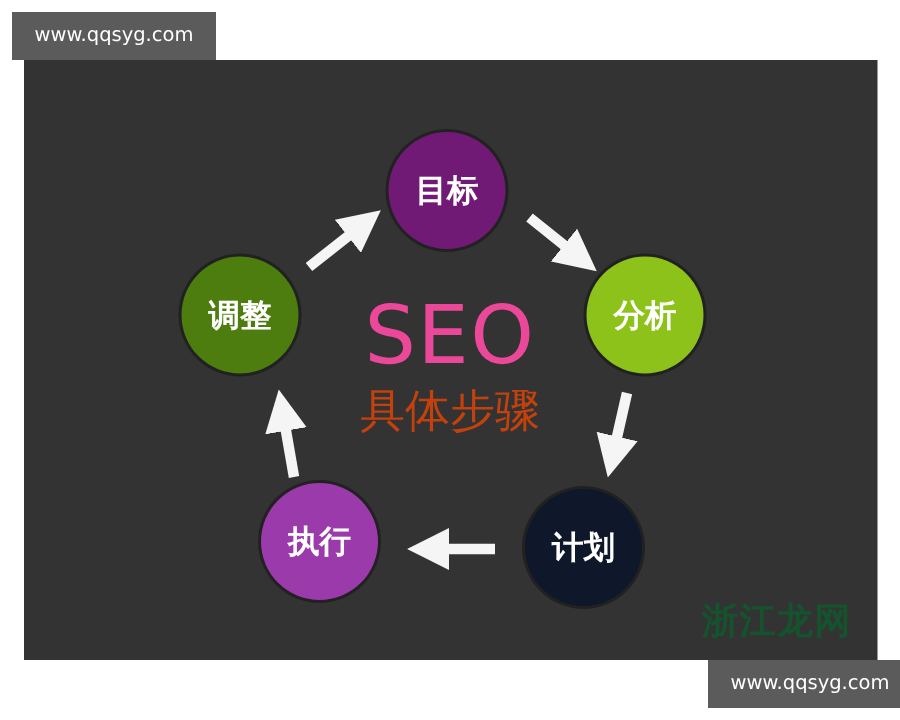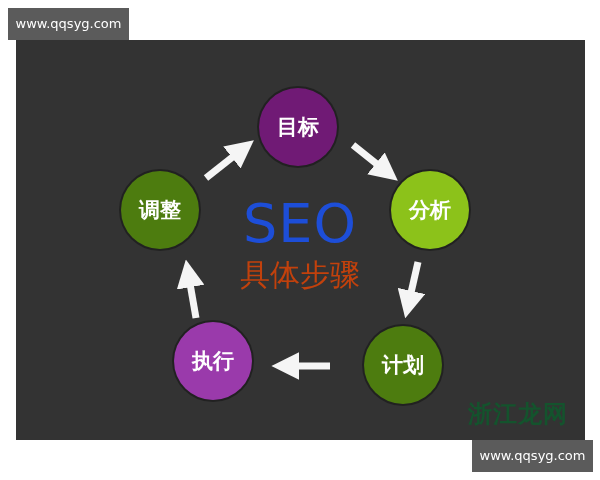--- a/index.html
+++ b/index.html
@@ -1,22 +1,22 @@
 <!DOCTYPE html>
 <html><head>
 <meta charset="utf-8">
 <style>
   html,body{margin:0;padding:0;}
   body{width:600px;height:480px;background:#ffffff;position:relative;overflow:hidden;font-family:"DejaVu Sans","Liberation Sans",sans-serif;}
   .panel{position:absolute;left:16px;top:40px;width:569px;height:400px;background:#333333;}
-  .wm{position:absolute;background:#5b5b5b;color:#ffffff;font-family:"DejaVu Sans",sans-serif;font-size:13px;line-height:32px;text-align:center;width:121px;height:32px;}
+  .wm{position:absolute;background:#5b5b5b;color:#ffffff;font-family:"DejaVu Sans",sans-serif;font-size:13px;line-height:32px;text-align:center;width:136px;height:32px;}
   .wm.top{left:8px;top:8px;}
   .wm.bottom{left:472px;top:440px;}
   .node{position:absolute;width:78px;height:78px;border-radius:50%;display:flex;align-items:center;justify-content:center;color:#ffffff;font-size:21px;font-weight:bold;box-shadow:0 0 0 2px rgba(0,0,0,0.35);}
-  .center-title{position:absolute;left:230px;top:196px;width:140px;text-align:center;color:#1d4ed8;font-size:54px;line-height:56px;letter-spacing:1px;font-family:"DejaVu Sans",sans-serif;}
+  .center-title{position:absolute;left:230px;top:196px;width:140px;text-align:center;color:#ec4899;font-size:54px;line-height:56px;letter-spacing:1px;font-family:"DejaVu Sans",sans-serif;}
   .center-sub{position:absolute;left:228px;top:258px;width:144px;text-align:center;color:#c2410c;font-size:30px;line-height:34px;font-family:"DejaVu Sans",sans-serif;}
   .brand{position:absolute;left:468px;top:398px;color:#14532d;font-size:24px;font-weight:bold;letter-spacing:1px;font-family:"DejaVu Sans",sans-serif;}
   svg.arrows{position:absolute;left:0;top:0;}
 </style>
 </head>
 <body>
 
 <div class="wm top">www.qqsyg.com</div>
 
 <div class="panel"></div>
@@ -38,21 +38,21 @@
 
   <line x1="196" y1="318" x2="188" y2="272" stroke="#f5f5f5" stroke-width="7" marker-end="url(#ah)"></line>
 </svg>
 
 <div class="node" style="left:259px;top:88px;background:#701a75;">
   <span>目标</span>
 </div>
 <div class="node" style="left:391px;top:171px;background:#8cc21a;">
   <span>分析</span>
 </div>
-<div class="node" style="left:364px;top:326px;background:#4d7c0f;justify-content:center;">
+<div class="node" style="left:350px;top:326px;background:#0f172a;justify-content:center;">
   <span>计划</span>
 </div>
 <div class="node" style="left:174px;top:322px;background:#9a3aab;">
   <span>执行</span>
 </div>
 <div class="node" style="left:121px;top:171px;background:#4d7c0f;">
   <span>调整</span>
 </div>
 
 <div class="center-title">SEO</div>

